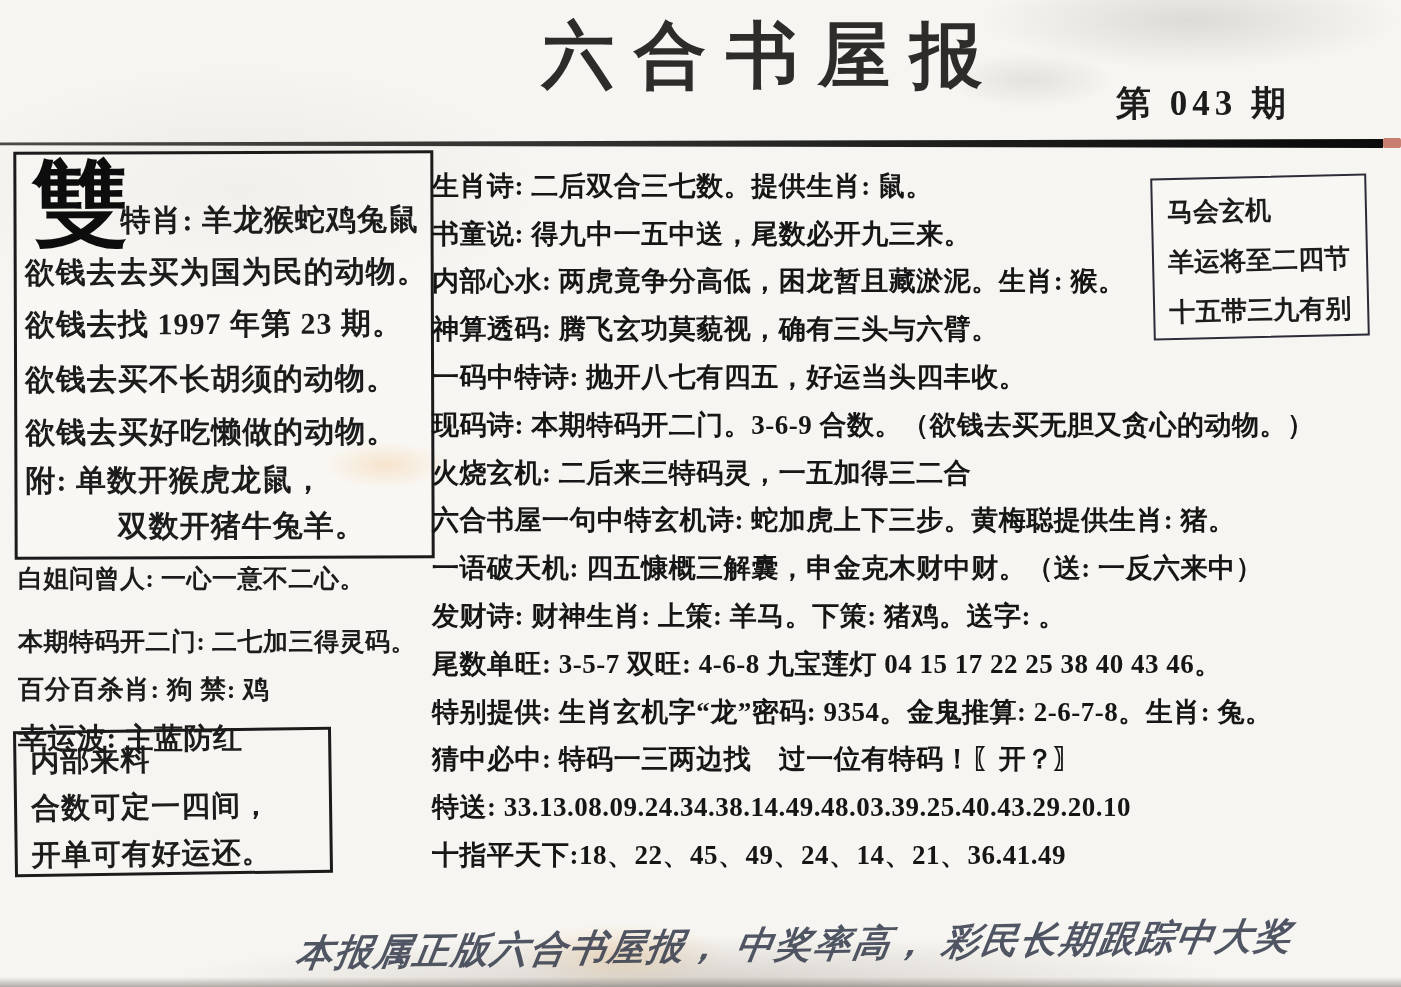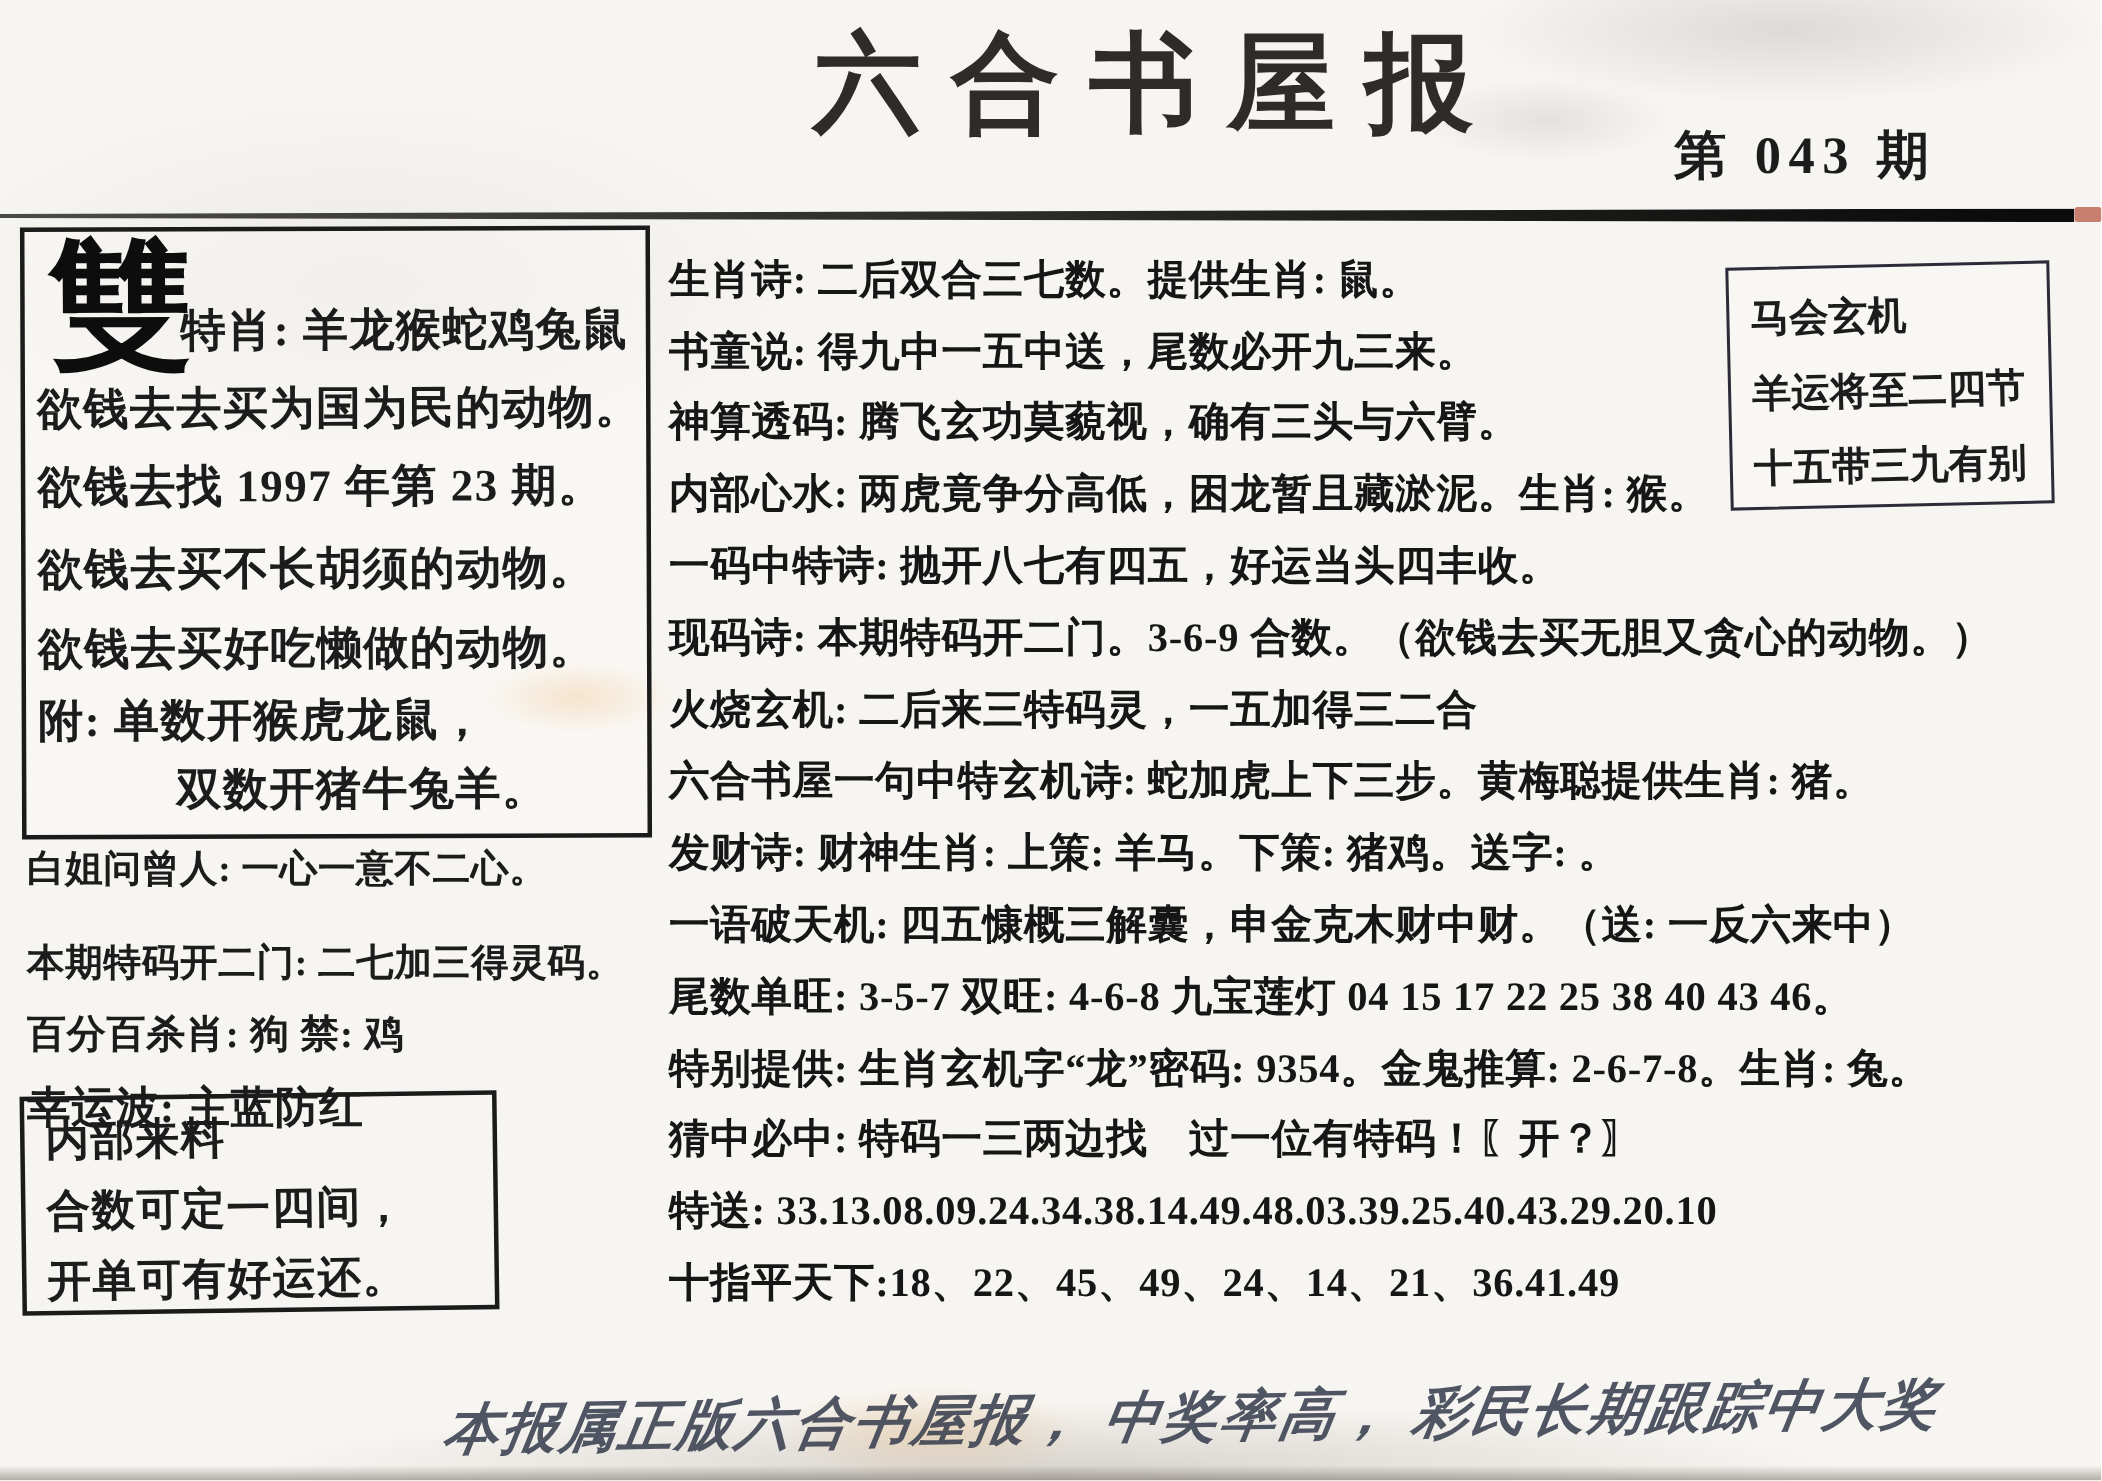--- a/index.html
+++ b/index.html
@@ -61,21 +61,21 @@
   .lm-0{margin-bottom:30px;}
   .lm-1{margin-bottom:14px;}
   .lm-2{margin-bottom:12px;font-size:26px;}
   .lm-3{font-size:29px;}
   .left-box2{
     position:absolute;left:14px;top:729px;width:318px;height:146px;
     border:3px solid #1b1b1b;transform:rotate(-.8deg);
     padding:4px 0 0 14px;box-sizing:border-box;
   }
   .lb2-line{font-size:29px;font-weight:700;white-space:nowrap;line-height:47px;letter-spacing:1px;}
-  .main-col{position:absolute;left:446px;top:162px;width:951px;}
+  .main-col{position:absolute;left:432px;top:162px;width:951px;}
   .main-line{
     height:47.8px;display:flex;align-items:center;
     font-size:27px;font-weight:600;white-space:nowrap;letter-spacing:.5px;
     color:#161616;
   }
   .right-box{
     position:absolute;left:1152px;top:176px;width:216px;height:162px;
     border:2px solid #2c2c38;transform:rotate(-1.3deg);
     padding:8px 0 0 14px;box-sizing:border-box;
     background:rgba(250,249,246,.6);
@@ -129,28 +129,28 @@
 
   <div class="left-box2">
     <div class="lb2-line">内部来料</div>
     <div class="lb2-line">合数可定一四间，</div>
     <div class="lb2-line">开单可有好运还。</div>
   </div>
 
   <div class="main-col">
     <div class="main-line">生肖诗: 二后双合三七数。提供生肖: 鼠。</div>
     <div class="main-line">书童说: 得九中一五中送，尾数必开九三来。</div>
+    <div class="main-line">内部心水: 两虎竟争分高低，困龙暂且藏淤泥。生肖: 猴。</div>
     <div class="main-line">神算透码: 腾飞玄功莫藐视，确有三头与六臂。</div>
-    <div class="main-line">内部心水: 两虎竟争分高低，困龙暂且藏淤泥。生肖: 猴。</div>
     <div class="main-line">一码中特诗: 抛开八七有四五，好运当头四丰收。</div>
     <div class="main-line">现码诗: 本期特码开二门。3-6-9 合数。（欲钱去买无胆又贪心的动物。）</div>
     <div class="main-line">火烧玄机: 二后来三特码灵，一五加得三二合</div>
     <div class="main-line">六合书屋一句中特玄机诗: 蛇加虎上下三步。黄梅聪提供生肖: 猪。</div>
+    <div class="main-line">一语破天机: 四五慷概三解囊，申金克木财中财。（送: 一反六来中）</div>
     <div class="main-line">发财诗: 财神生肖: 上策: 羊马。下策: 猪鸡。送字:  。</div>
-    <div class="main-line">一语破天机: 四五慷概三解囊，申金克木财中财。（送: 一反六来中）</div>
     <div class="main-line">尾数单旺: 3-5-7 双旺: 4-6-8 九宝莲灯 04 15 17 22 25 38 40 43 46。</div>
     <div class="main-line">特别提供: 生肖玄机字“龙”密码: 9354。金鬼推算: 2-6-7-8。生肖: 兔。</div>
     <div class="main-line">猜中必中: 特码一三两边找　过一位有特码！〖开？〗</div>
     <div class="main-line">特送: 33.13.08.09.24.34.38.14.49.48.03.39.25.40.43.29.20.10</div>
     <div class="main-line">十指平天下:18、22、45、49、24、14、21、36.41.49</div>
   </div>
 
   <div class="right-box">
     <div class="rb-line">马会玄机</div>
     <div class="rb-line">羊运将至二四节</div>

